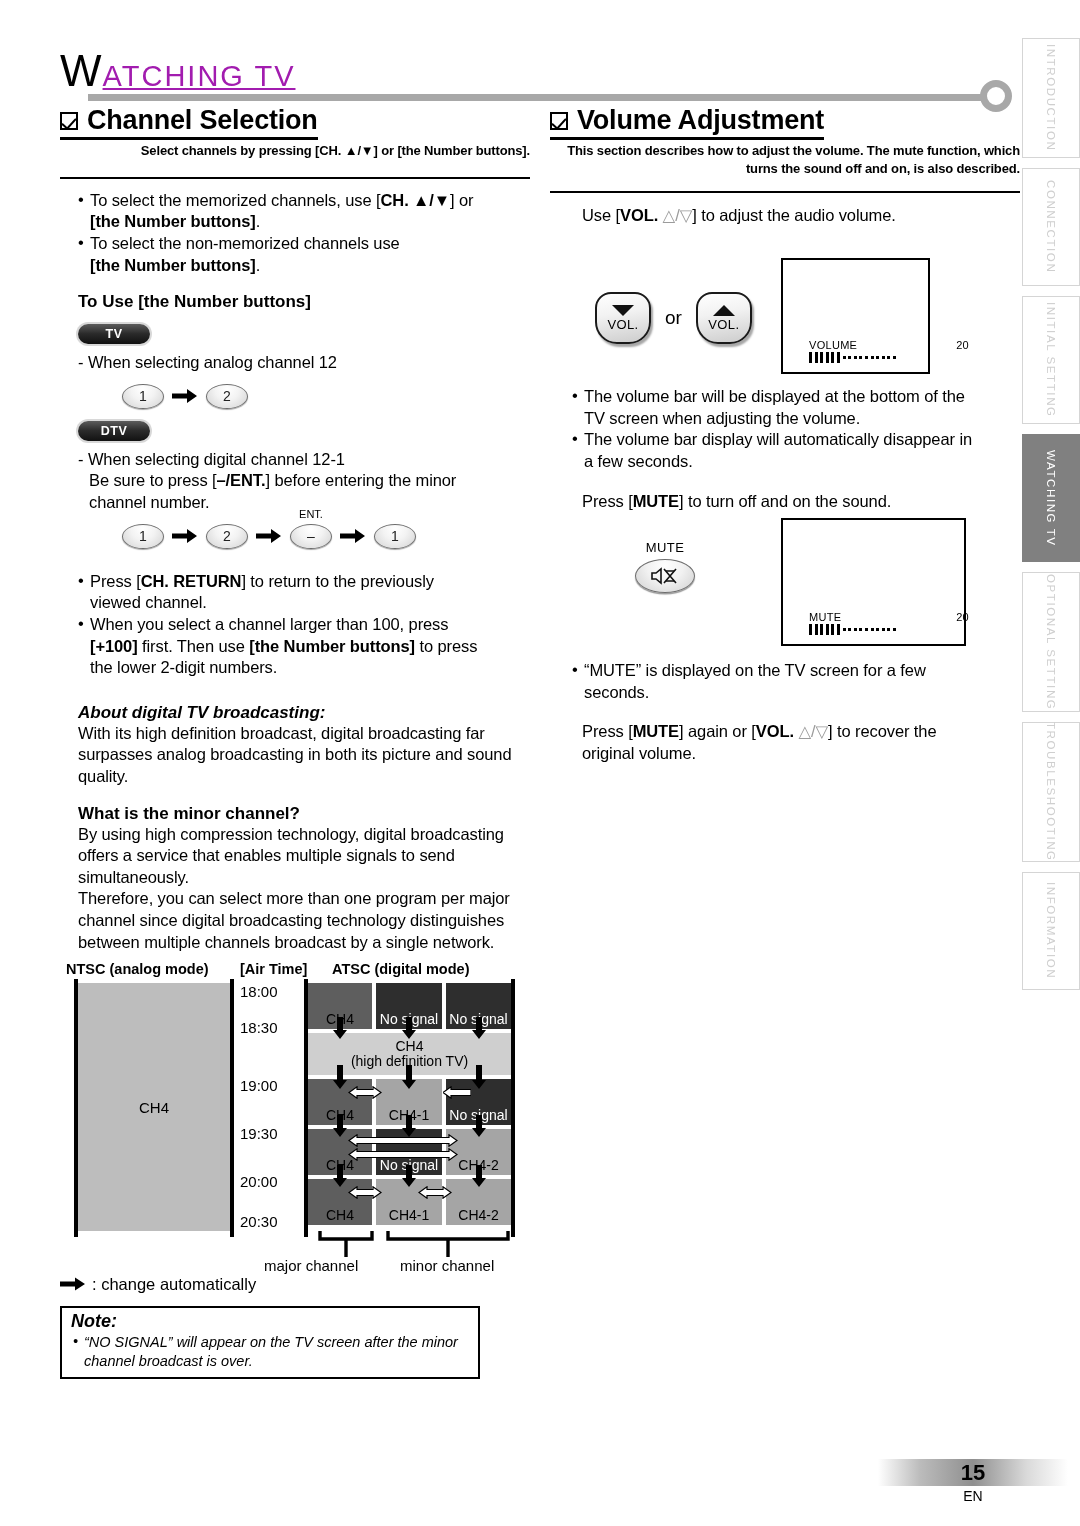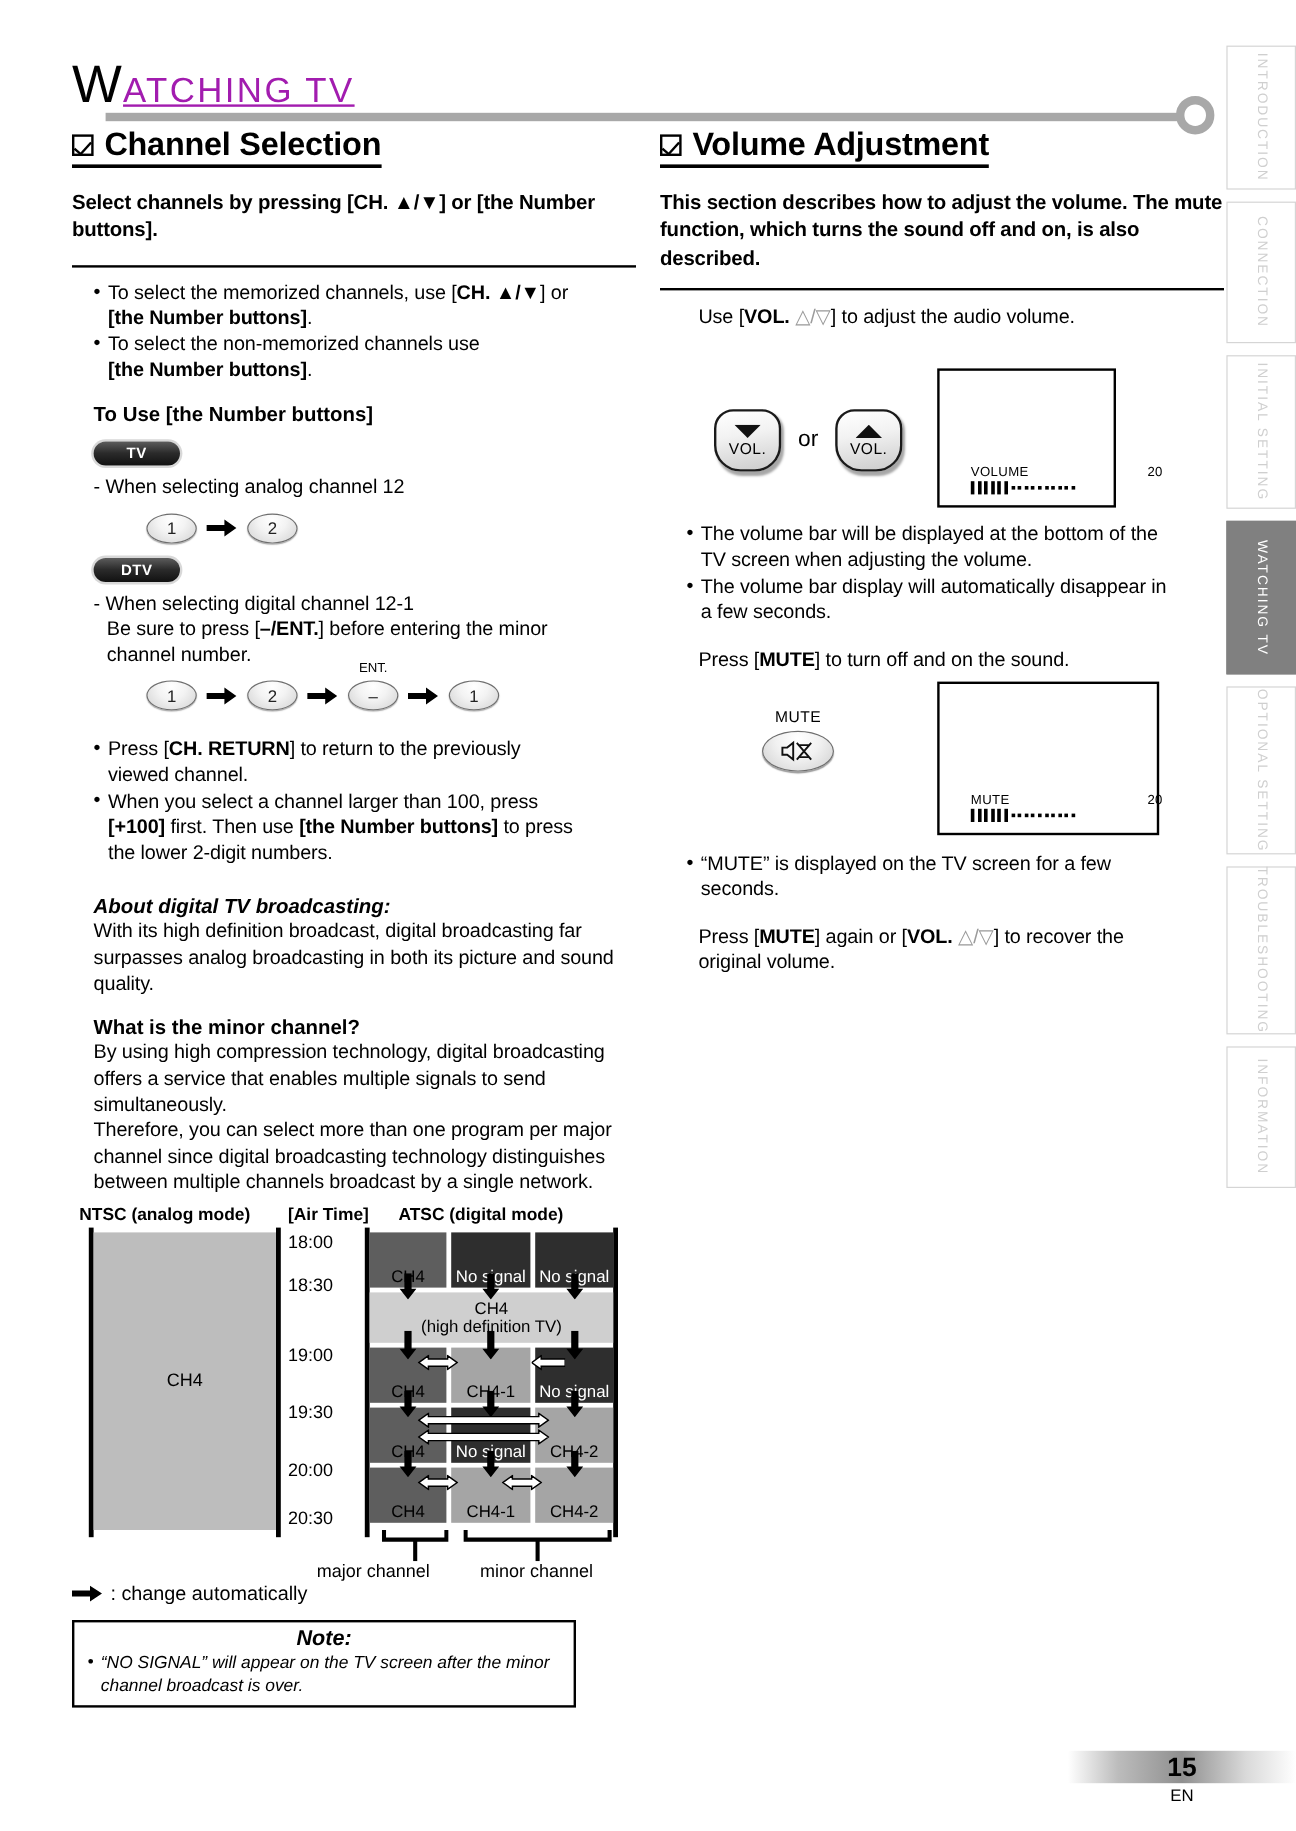--- a/index.html
+++ b/index.html
@@ -47,22 +47,22 @@
   .chk{
     display:inline-block; width:18px; height:18px;
     border:2px solid #000; position:relative; flex:0 0 auto;
   }
   .chk::after{
     content:""; position:absolute; left:3px; top:1px;
     width:6px; height:12px; border:solid #000;
     border-width:0 2.4px 2.4px 0; transform:rotate(42deg);
   }
   .sec-sub{
-    font-size:17px; font-weight:bold; line-height:1.37;
-    margin-top:17px; letter-spacing:-0.15px;
+    font-size:13px; font-weight:bold; line-height:1.37;
+    margin-top:2px; letter-spacing:-0.15px;text-align:right;
   }
   .hr-thin{ border:0; border-top:2px solid #000; margin:17px 0 0 0; }
   .col-right .hr-thin{ margin-top:13px; }
 
   .body-txt{ font-size:16.5px; line-height:1.31; letter-spacing:-0.1px; }
   .bullets{ margin:11px 0 0 18px; }
   .bullet{ position:relative; padding-left:12px; margin-bottom:0px; }
   .bullet::before{ content:"•"; position:absolute; left:0; top:-1px; }
   .b{ font-weight:bold; }
   .bi{ font-weight:bold; font-style:italic;margin-top:24px; }
@@ -156,41 +156,41 @@
   .lbl{ position:absolute; font-size:15px; white-space:nowrap; }
 
   
   .legend{ margin-top:12px; font-size:16.5px; line-height:1.35; }
   .legend .row{ display:flex; align-items:center; gap:6px; }
 
   .note{
     margin-top:11px; border:2px solid #000; padding:3px 9px 7px 9px;
     width:420px;
   }
-  .note h5{ margin:0; font-size:18px; font-style:italic; font-weight:bold;text-align:center; }
+  .note h5{ margin:0; font-size:18px; font-style:italic; font-weight:bold; }
   .note p{ margin:1px 0 0 13px; font-size:14.5px; font-style:italic; line-height:1.26;
            position:relative; }
   .note p::before{ content:"•"; position:absolute; left:-11px; top:-1px; }
 
   
   .tabs{ position:absolute; right:0px; top:38px; width:58px; }
   .tab{
     width:58px; border:1px solid #d5d5d5; background:#fff;
     display:flex; align-items:center; justify-content:center;
     margin-bottom:10px;
   }
   .tab span{
     writing-mode:vertical-rl; text-orientation:mixed;
     font-size:11.5px; color:#cfcfcf; letter-spacing:1.6px; white-space:nowrap;
   }
   .tab.active{ background:#808080; border-color:#808080; }
   .tab.active span{ color:#ffffff; }
 
   
-  .footer{ position:absolute; right:0px; bottom:22px; width:190px; text-align:center; }
+  .footer{ position:absolute; right:12px; bottom:22px; width:190px; text-align:center; }
   .pg-bar{
     height:27px; width:190px;
     background:linear-gradient(90deg,#ffffff 0%,#bcbcbc 22%,#8f8f8f 50%,#d9d9d9 78%,#ffffff 100%);
     display:flex; align-items:center; justify-content:center;
   }
   .pg-num{ font-size:22px; font-weight:bold; color:#000; }
   .pg-en{ font-size:14px; margin-top:2px; }
 </style>
 </head>
 <body>

